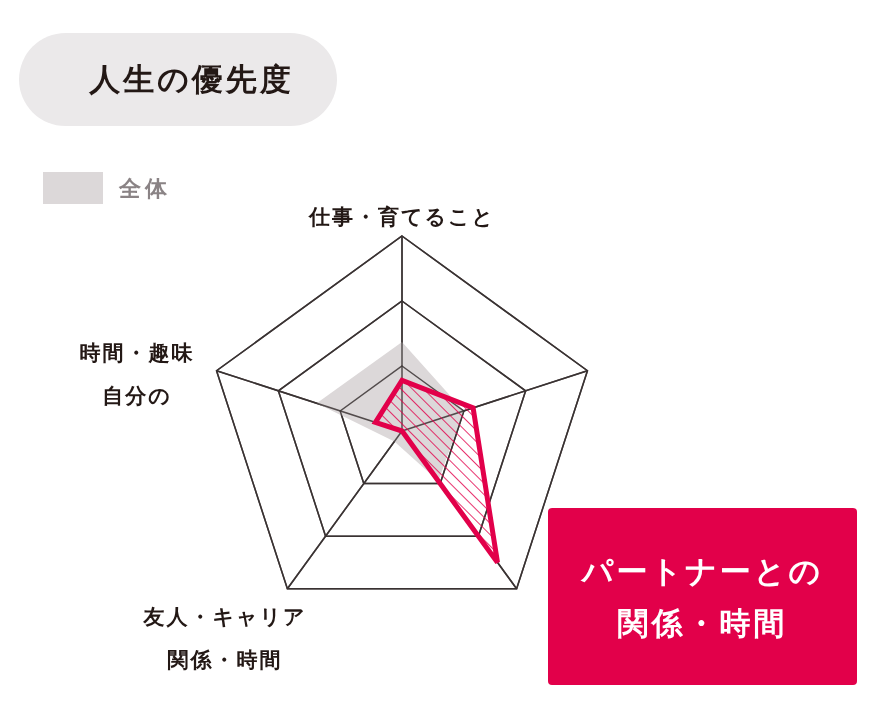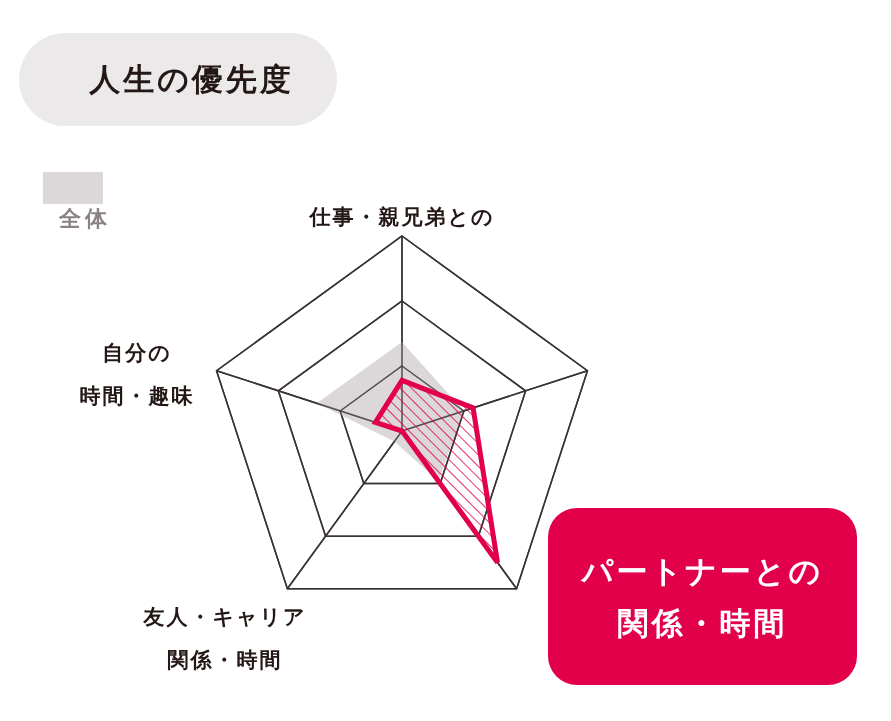--- a/index.html
+++ b/index.html
@@ -6,33 +6,33 @@
   body {
     width: 891px; height: 721px; background: #ffffff; position: relative; overflow: hidden;
     font-family: "DejaVu Sans", "Liberation Sans", sans-serif; color: #231815;
   }
   .title-pill {
     position: absolute; left: 19px; top: 33px; width: 318px; height: 93px;
     background: #ebe9ea; border-radius: 47px;
     display: flex; align-items: center; justify-content: center;
   }
   .title-text { font-size: 31px; font-weight: bold; letter-spacing: 3px; color: #231815; margin-left: 27px; }
-  .legend { position: absolute; left: 43px; top: 172px; display: flex; align-items: flex-start; flex-direction: column; }
+  .legend { position: absolute; left: 43px; top: 172px; display: flex; align-items: flex-end; }
   .legend-swatch { width: 60px; height: 32px; background: #dcd8d9; }
   .legend-label { margin-left: 16px; font-size: 22px; font-weight: bold; color: #8a8385; letter-spacing: 4px; }
   svg.radar { position: absolute; left: 0; top: 0; }
   .axis-label { position: absolute; font-size: 21px; font-weight: bold; line-height: 43px; text-align: center; letter-spacing: 2px; color: #231815; white-space: nowrap; }
   .axis-label span { display: block; }
   .lbl-top { left: 302px; top: 196px; width: 200px; }
   .lbl-right { left: 600px; top: 332px; width: 200px; }
   .lbl-left { left: 62px; top: 332px; width: 150px; }
   .lbl-bl { left: 95px; top: 596px; width: 260px; }
   .highlight-box {
     position: absolute; left: 548px; top: 508px; width: 309px; height: 177px;
-    background: #e2004a; border-radius: 29px;
+    background: #e2004a; border-radius: 4px;
     display: flex; flex-direction: column; align-items: center; justify-content: center;
   }
   .highlight-box span { display: block; color: #ffffff; font-size: 31px; font-weight: bold; line-height: 52px; letter-spacing: 3px; }
 </style>
 </head>
 <body>
 
 <div class="title-pill">
   <span class="title-text">人生の優先度</span>
 </div>
@@ -67,27 +67,27 @@
       <line x1="402" y1="431" x2="587.456020677555" y2="370.74168609688525" stroke="#3a3232" stroke-width="1.5" stroke-opacity="0.85"></line>
       <line x1="402" y1="431" x2="516.6181241970322" y2="588.7583139031148" stroke="#3a3232" stroke-width="1.5" stroke-opacity="0.85"></line>
       <line x1="402" y1="431" x2="287.3818758029678" y2="588.7583139031148" stroke="#3a3232" stroke-width="1.5" stroke-opacity="0.85"></line>
       <line x1="402" y1="431" x2="216.54397932244507" y2="370.7416860968852" stroke="#3a3232" stroke-width="1.5" stroke-opacity="0.85"></line>
     </g>
   <polygon id="series-individual-hatch" fill="url(#hatch)" stroke="none" points="402.0,380.3 473.1,407.9 497.5,562.5 402.0,431.0 375.4,422.4"></polygon>
   <polygon id="series-individual" fill="none" stroke="#e2004a" stroke-width="5" stroke-linejoin="miter" points="402.0,380.3 473.1,407.9 497.5,562.5 402.0,431.0 375.4,422.4"></polygon>
 </svg>
 
 <div class="axis-label lbl-top">
-  <span>仕事・親兄弟との</span>
+  <span>仕事・育てること</span>
 </div>
 <div class="axis-label lbl-right">
 </div>
 <div class="axis-label lbl-left">
+  <span>時間・趣味</span>
   <span>自分の</span>
-  <span>時間・趣味</span>
 </div>
 <div class="axis-label lbl-bl">
   <span>友人・キャリア</span>
   <span>関係・時間</span>
 </div>
 <div class="highlight-box">
   <span>パートナーとの</span>
   <span>関係・時間</span>
 </div>
 

